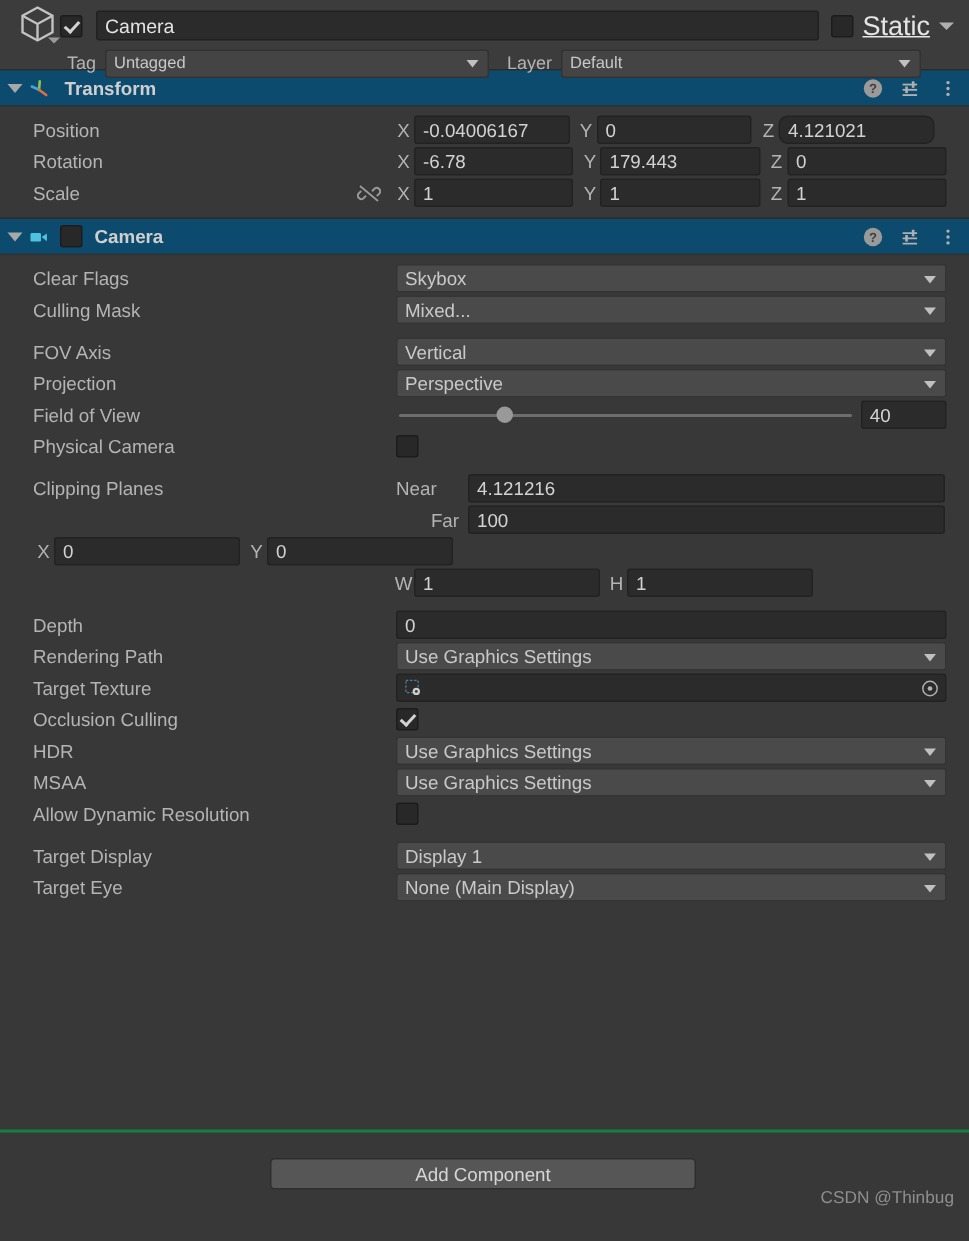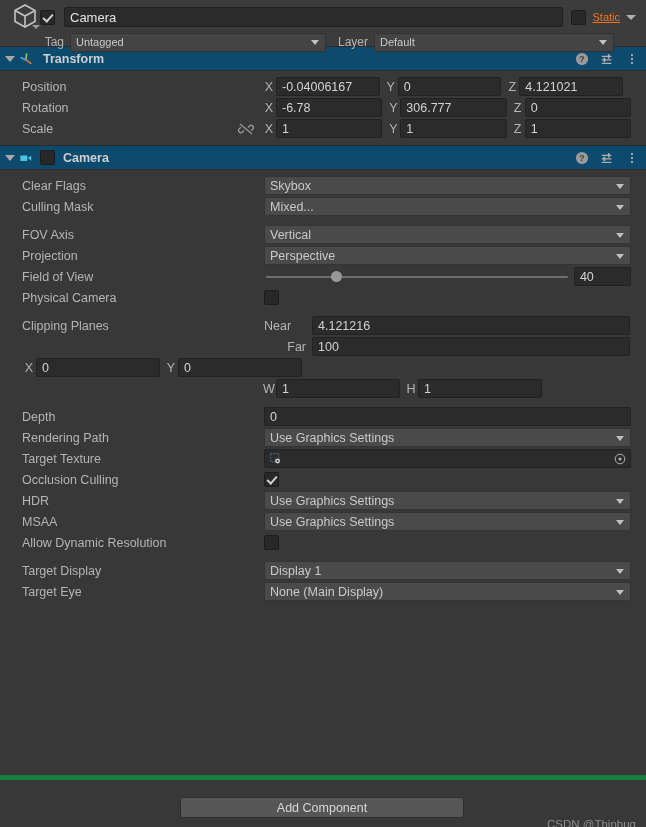--- a/index.html
+++ b/index.html
@@ -21,21 +21,21 @@
   .cube-caret { position: absolute; left: 22px; top: 24px; width: 0; height: 0;
     border-left: 4px solid transparent; border-right: 4px solid transparent; border-top: 4px solid #9a9a9a; }
   .chk { width: 15px; height: 15px; background: #282828; border: 1px solid #1c1c1c; border-radius: 2px;
     position: relative; flex: 0 0 15px; }
   .chk.on::after { content: ""; position: absolute; left: 4px; top: 1px; width: 4px; height: 8px;
     border: solid #d2d2d2; border-width: 0 2px 2px 0; transform: rotate(42deg); }
   .name-field { flex: 1 1 auto; height: 20px; background: #2b2b2b; border: 1px solid #212121;
     border-radius: 2px; margin: 0 8px 0 9px; display: flex; align-items: center; padding: 0 5px;
     color: #e3e3e3; font-size: 13px; }
   .static-box { display: flex; align-items: center; gap: 6px; }
-  .static-label { color: #f97316; font-size: 11px; text-decoration: underline; }
+  .static-label { color: #e5e5e5; font-size: 18px; text-decoration: underline; }
   .caret-dn { width: 0; height: 0; border-left: 5px solid transparent; border-right: 5px solid transparent;
     border-top: 5px solid #b0b0b0; }
   .go-row2 { display: flex; align-items: center; height: 20px; margin-top: 3px; padding-left: 10px; }
   .mini-label { color: #b4b4b4; font-size: 12px; text-align: right; }
   .dd { height: 19px; background: #444; border: 1px solid #323232; border-radius: 2px;
     display: flex; align-items: center; padding: 0 5px; color: #c8c8c8; font-size: 11px; position: relative; }
   .dd .arrow { position: absolute; right: 6px; top: 50%; margin-top: -2px; width: 0; height: 0;
     border-left: 4px solid transparent; border-right: 4px solid transparent; border-top: 5px solid #c0c0c0; }
 
   
@@ -86,22 +86,22 @@
 
   .sub-lbl { color:#b4b4b4; font-size:12.5px; width: 42px; text-align: left; flex: 0 0 42px; }
   .wide-in { height:19px; background:#2b2b2b;border:1px solid #222;border-radius:2px;
     display:flex;align-items:center;padding:0 5px;color:#d2d2d2;font-size:12.5px; flex: 1 1 auto; }
 
   .objfield { width: 374px; height: 19px; background: #2b2b2b; border: 1px solid #222; border-radius: 2px;
     display:flex; align-items:center; padding: 0 4px; position: relative; }
   .objfield .picker { position:absolute; right: 4px; top:50%; margin-top:-6px; width:12px;height:12px; }
 
   
-  .footer { position: absolute; left:0; right:0; bottom:0; height: 52px; background:#383838;
-    border-top:5px solid #15803d;padding-left:31px; }
+  .footer { position: absolute; left:0; right:0; bottom:0; height: 74px; background:#383838;
+    border-top:2px solid #15803d;padding-left:31px; }
   .add-btn { position: absolute; left: 180px; top: 17px; width: 284px; height: 21px;
     background: #565656; border: 1px solid #2e2e2e; border-radius: 3px;
     display:flex; align-items:center; justify-content:center; color:#d6d6d6; font-size:12.5px; }
   .watermark { position:absolute; right: 10px; top: 38px; color:#8e8e8e; font-size:11.5px;
     font-family:"Liberation Sans", sans-serif; }
 </style>
 </head>
 <body>
 
 <div class="panel">
@@ -172,33 +172,33 @@
         <span class="lbl" style="width:240px;">Position</span>
         <span class="ax">X</span>
         <div class="num w3">
             <span>-0.04006167</span>
           </div>
         <span class="ax">Y</span>
         <div class="num w3">
             <span>0</span>
           </div>
         <span class="ax">Z</span>
-        <div class="num w3" style="margin-right:8px;">
+        <div class="num w3" style="margin-right:8px;border-radius:6px;">
             <span>4.121021</span>
           </div>
       </div>
       <div class="row">
         <span class="lbl" style="width:240px;">Rotation</span>
         <span class="ax">X</span>
         <div class="num w3">
             <span>-6.78</span>
           </div>
         <span class="ax">Y</span>
         <div class="num w3">
-            <span>306.777</span>
+            <span>179.443</span>
           </div>
         <span class="ax">Z</span>
         <div class="num w3" style="margin-right:0;">
             <span>0</span>
           </div>
       </div>
       <div class="row">
         <span class="lbl" style="width:216px;">Scale</span>
         <svg width="16" height="16" viewBox="0 0 16 16" style="flex:0 0 16px;margin-right:8px;">
           <path d="M6 9.5 L4.2 11.3 a2.3 2.3 0 0 1-3.2-3.2 L2.8 6.3" fill="none" stroke="#9a9a9a" stroke-width="1.3"></path>

